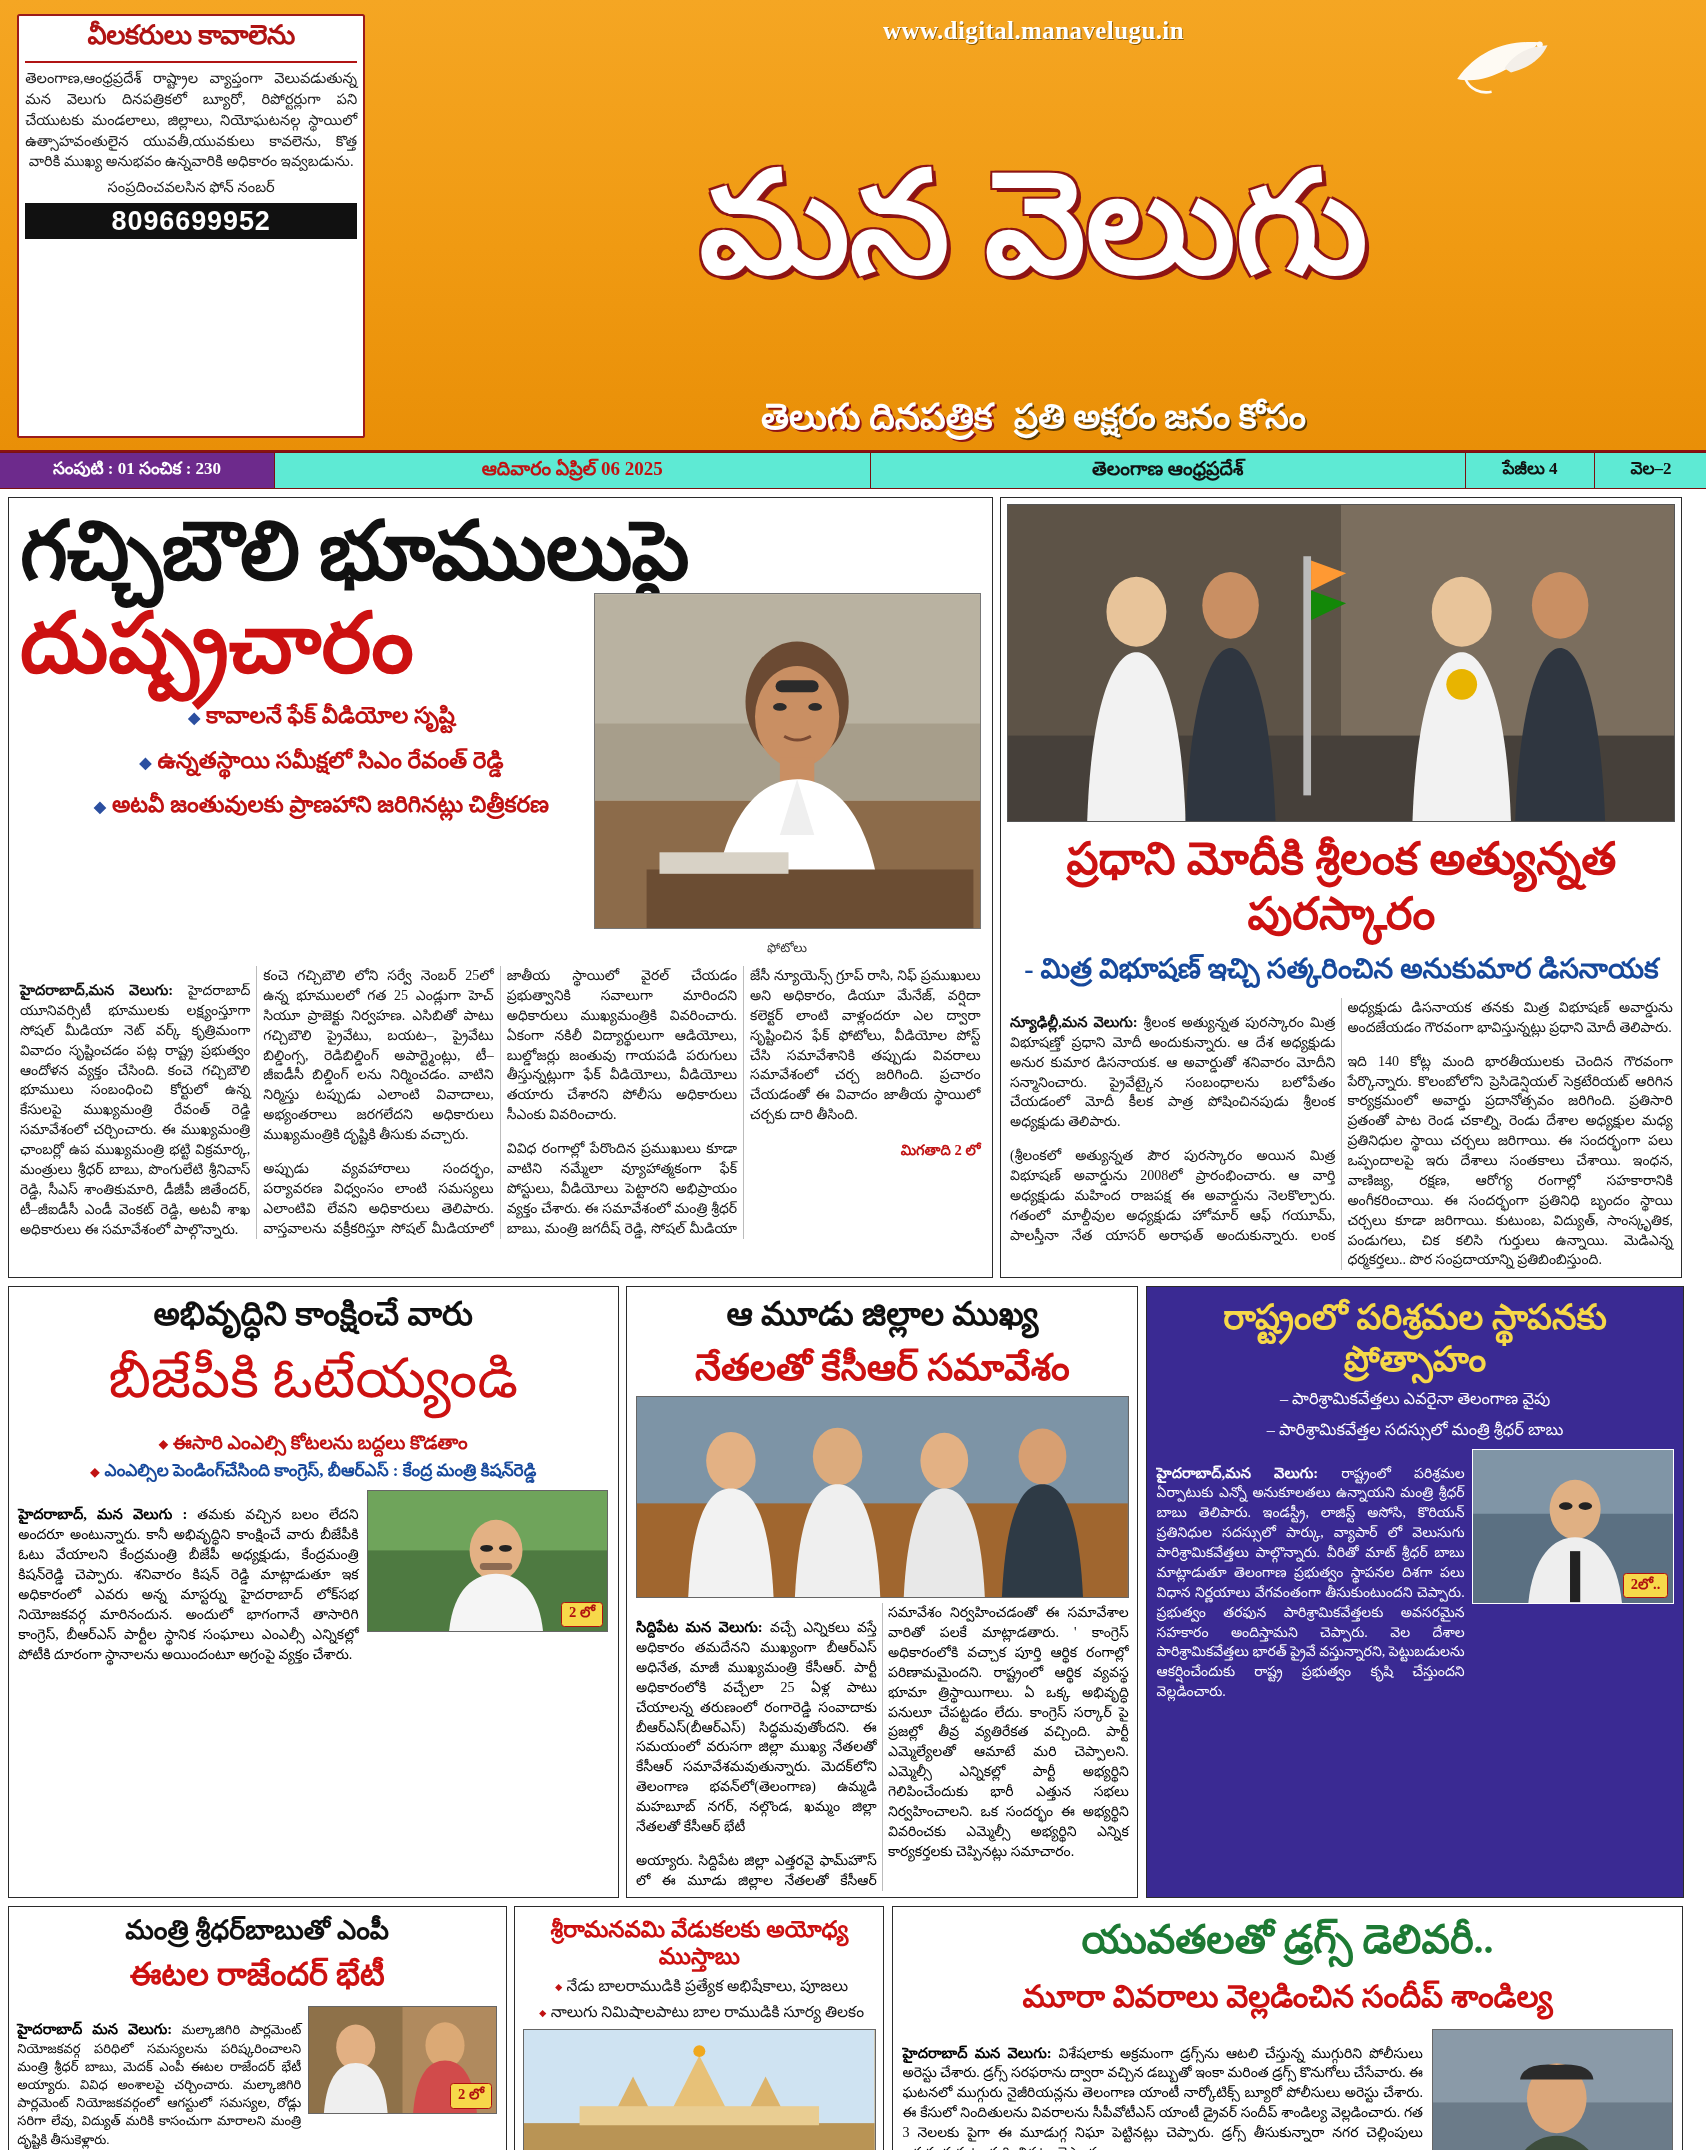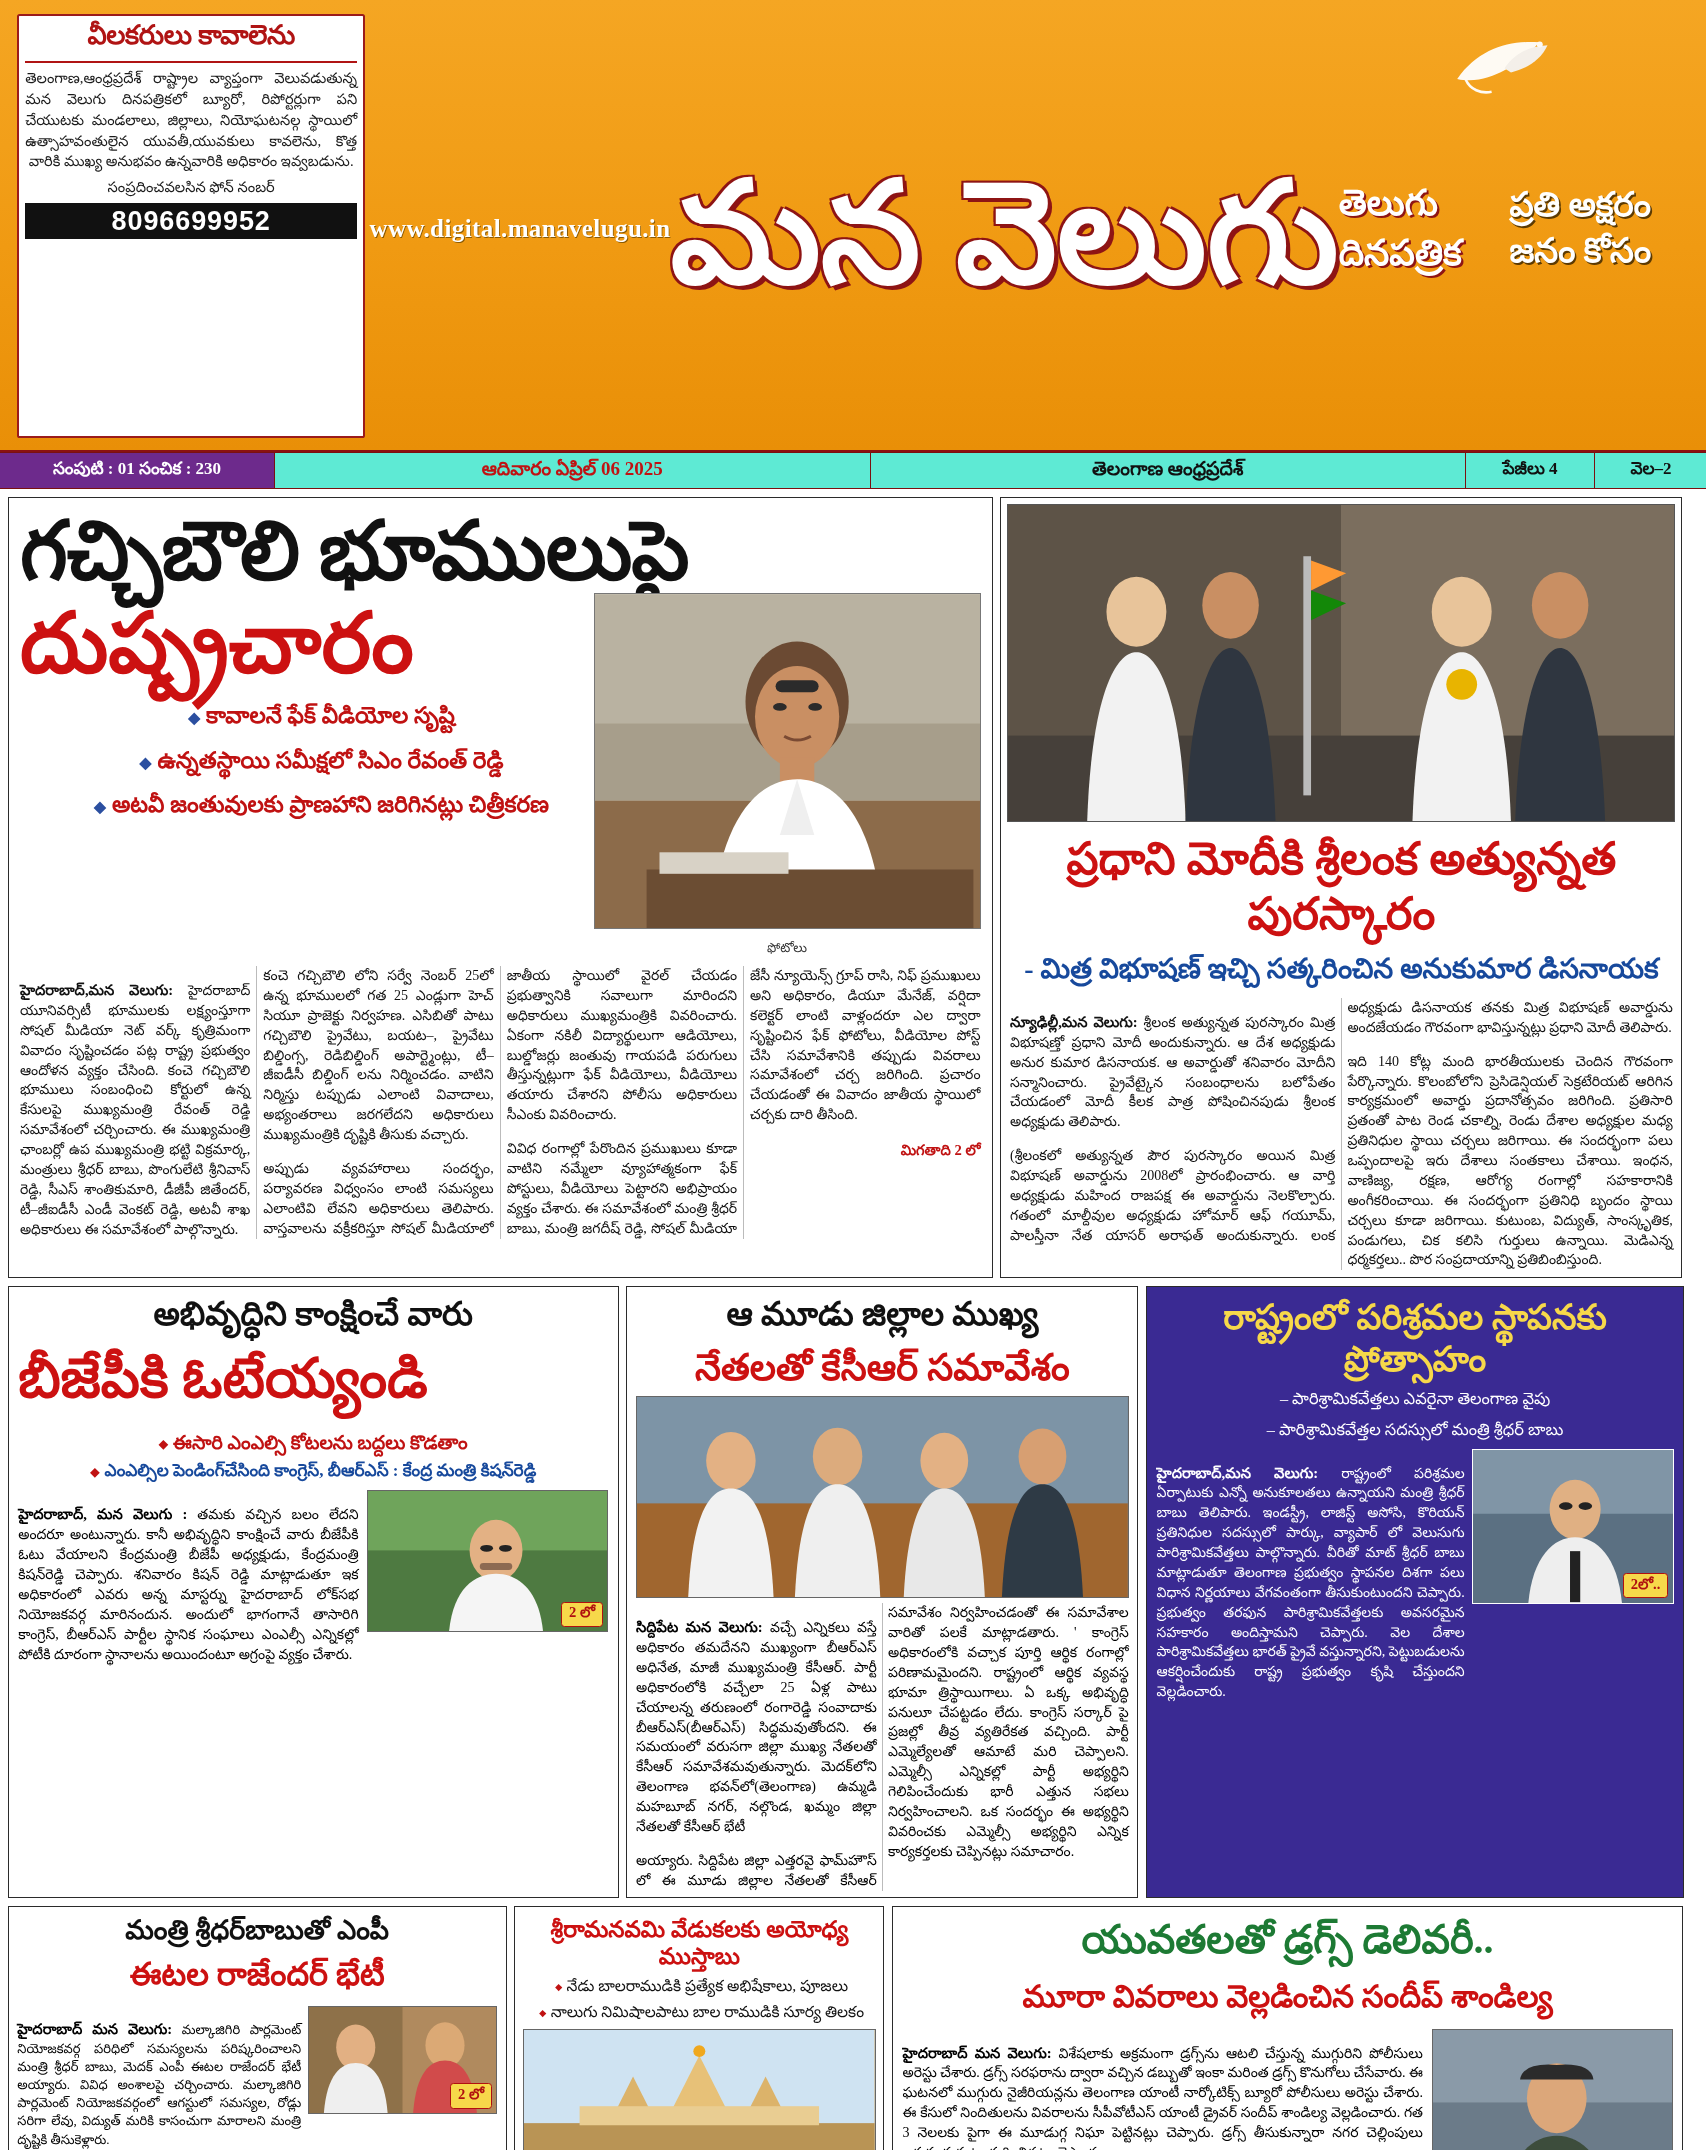--- a/index.html
+++ b/index.html
@@ -72,23 +72,23 @@
     letter-spacing: 0.9px;
     padding: 2.6px 8.6px;
     width: 100%;
     font-family: "Liberation Sans", sans-serif;
   }
 
   .mh-center {
     flex: 1;
     position: relative;
     display:flex;
-    flex-direction: row;
+    flex-direction: column;
     align-items:center;
-    justify-content: center;
+    justify-content: space-between;
     padding-top: 11.2px;
   }
   .mh-url {
     font-family: "Liberation Serif", serif;
     font-weight: bold;
     font-size: 25px;
     color: #ffffff;
     letter-spacing: 0.4px;
     text-shadow: 0.9px 0.9px 0 #8a5a05;
     margin-bottom: 4.3px;
@@ -266,21 +266,21 @@
     color:#111;
   }
 
   
   .mid { margin-top: 7.7px; }
   .bjp { width: 611px; padding: 6.9px 9.5px; }
   .bjp h2 {
     font-family:"Liberation Serif",serif; font-size: 33px; color:#111; text-align:center; font-weight:bold; margin:2.6px 0 0 0;
   }
   .bjp h1 {
-    font-family:"Liberation Serif",serif; font-size: 55px; color:#cc1111; text-align:left; font-weight:bold; margin: 6px 0 7.7px 0;
+    font-family:"Liberation Serif",serif; font-size: 55px; color:#cc1111; text-align:center; font-weight:normal; margin: 6px 0 7.7px 0;
   }
   .bjp .sub { font-family:"Liberation Serif",serif; font-size:19px; color:#c01212; font-weight:bold; text-align:center; margin: 3.4px 0; }
   .bjp .sub2 { font-family:"Liberation Serif",serif; font-size:17px; color:#17499c; font-weight:bold; text-align:center; margin: 3.4px 0 6px 0; }
   .bjp .sub::before, .bjp .sub2::before { content:"\25C6"; color:#c01212; margin-right:5.2px; font-size:12px; vertical-align:middle;}
   .bjp-body { display:flex; gap:8.6px; }
   .bjp-text { flex:1; font-family:"Liberation Serif",serif; font-size:14px; line-height:1.42; text-align:justify; }
   .bjp-photo { width: 241px; height: 142px; background: linear-gradient(140deg,#7fae6a,#3e6f3a 70%); border:0.9px solid #666; position:relative; }
 
   .kcr { width: 512px; padding: 6.9px 8.6px; }
   .kcr h2 { font-family:"Liberation Serif",serif; font-size:33px; color:#111; text-align:center; font-weight:bold; margin:2.6px 0 0 0; }

